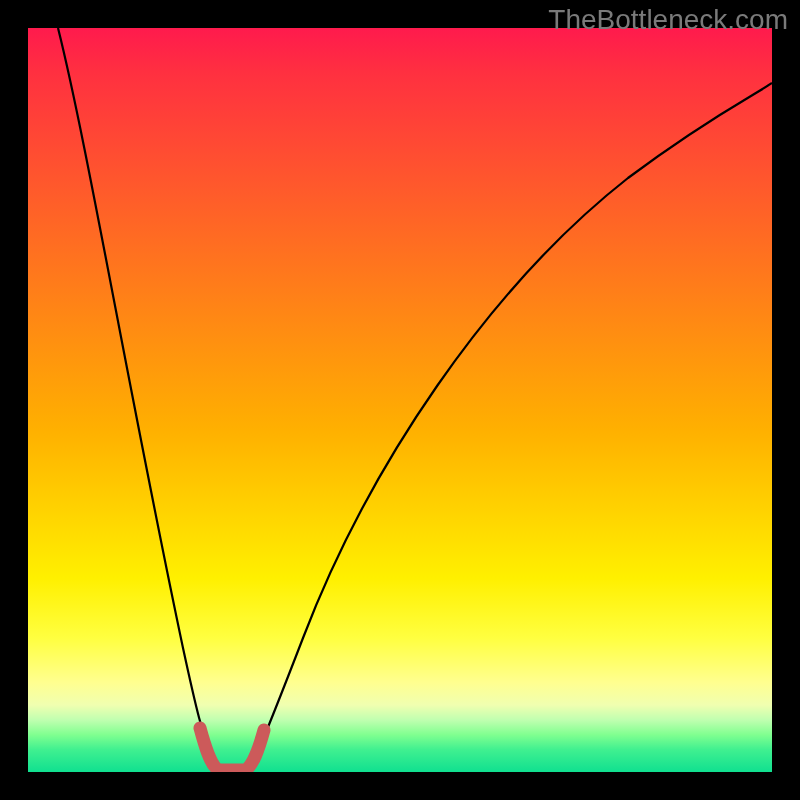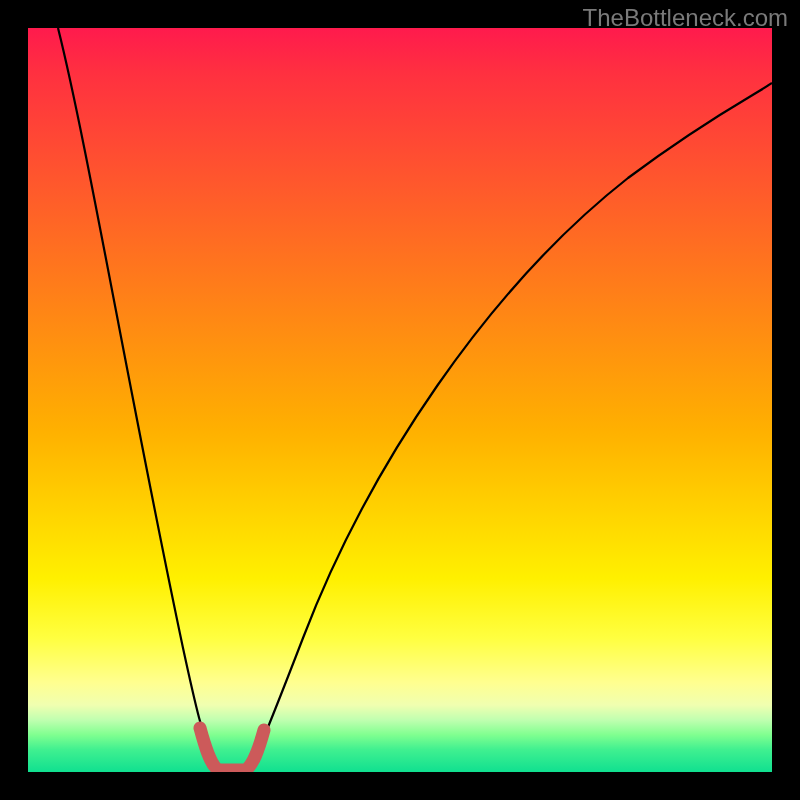--- a/index.html
+++ b/index.html
@@ -10,21 +10,21 @@
     background: #000;
     position: relative;
     overflow: hidden;
     font-family: Arial, sans-serif;
   }
   .watermark {
     position: absolute;
     top: 4px;
     right: 12px;
     color: #7a7a7a;
-    font-size: 24px;
+    font-size: 28px;
     z-index: 10;
   }
   .plot-area {
     position: absolute;
     top: 28px;
     left: 28px;
     width: 744px;
     height: 744px;
     background: linear-gradient(to bottom,
       #ff1a4d 0%,

